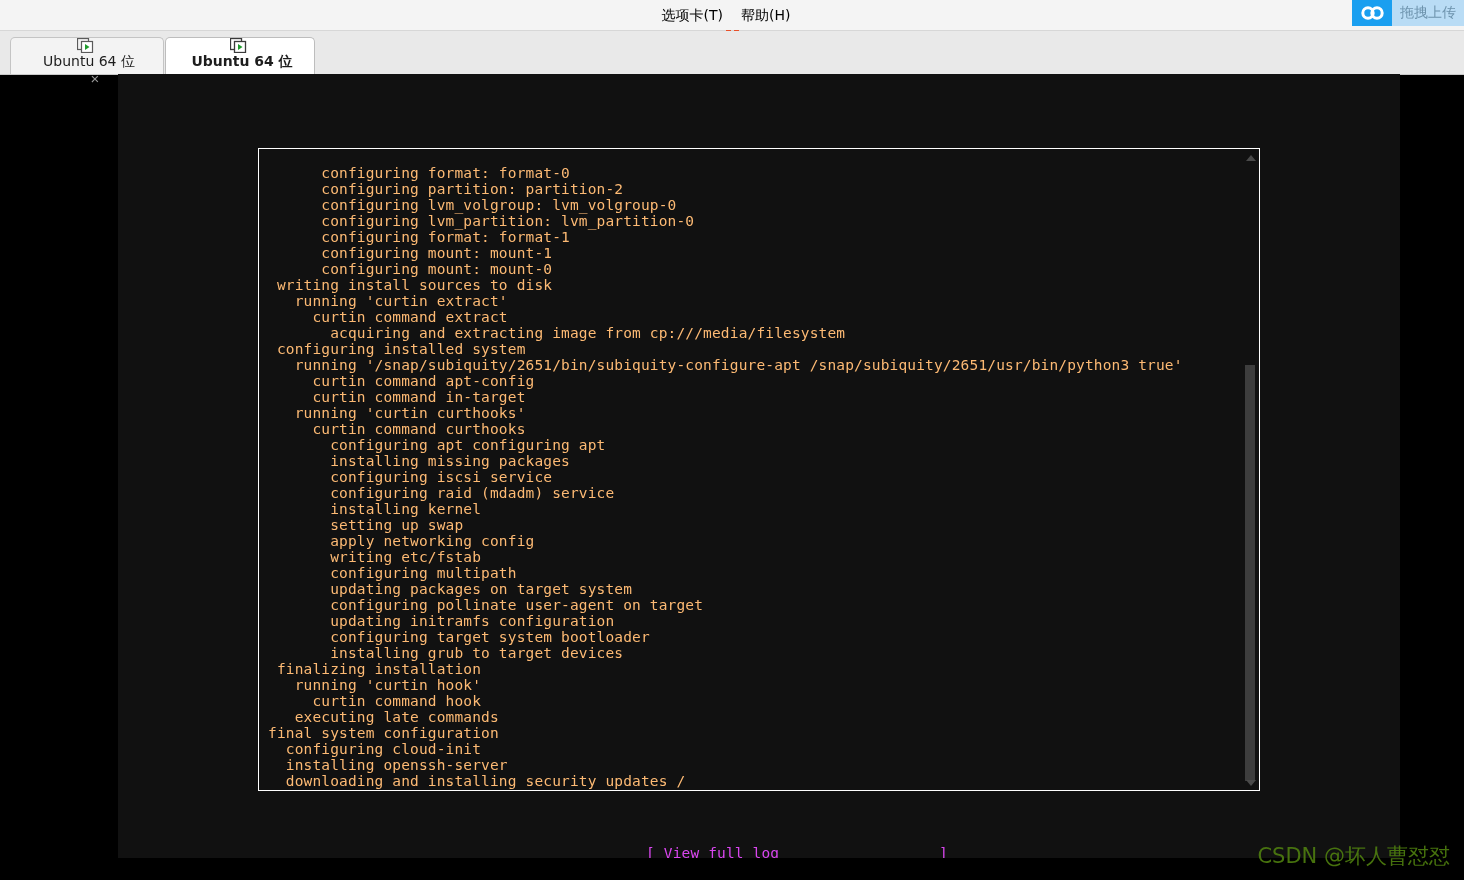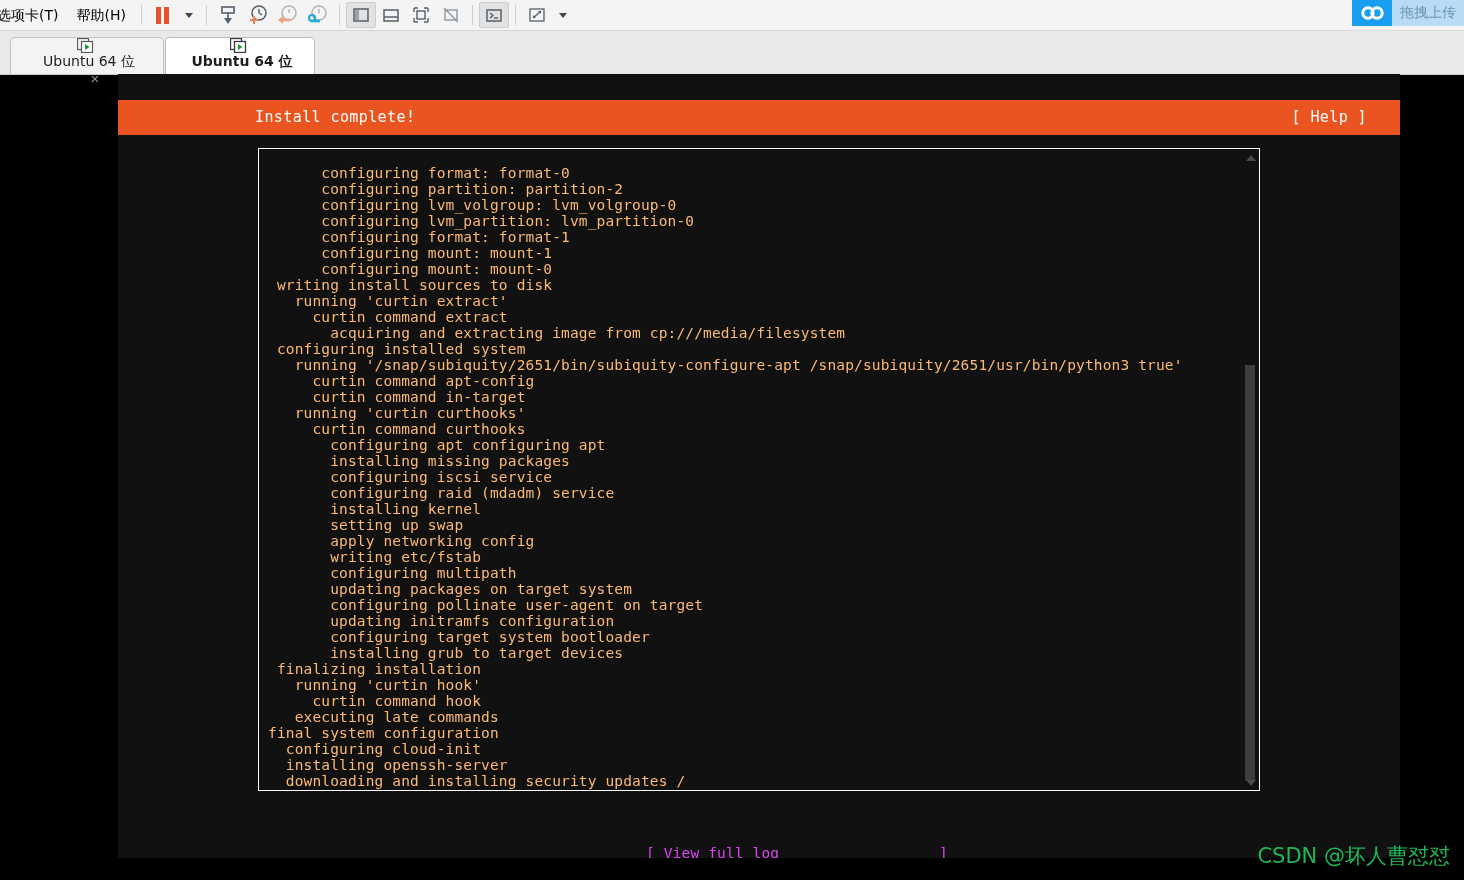--- a/index.html
+++ b/index.html
@@ -9,21 +9,21 @@
     overflow: hidden;
     font-family: "Liberation Sans", sans-serif;
   }
   #root { position: relative; width: 1464px; height: 880px; background: #000; }
 
   
   .vm-toolbar {
     position: absolute; left: 0; top: 0; width: 1464px; height: 30px;
     background: #f4f4f4;
     border-bottom: 1px solid #d7d7d7;
-    display: flex; align-items: center;
+    display: flex; align-items: center; flex-direction: column;
   }
   .menu-area { display: flex; align-items: center; height: 30px; padding-left: 0px; }
   .menu-item {
     font-size: 14px; color: #000; padding: 0 9px; line-height: 30px;
     white-space: nowrap; font-family: "DejaVu Sans", sans-serif;
   }
   .menu-item:first-child { margin-left: -12px; }
   .tb-sep { width: 1px; height: 20px; background: #cfcfcf; margin: 0 6px; }
   .tb-btn {
     width: 30px; height: 26px; display: flex; align-items: center; justify-content: center;
@@ -120,21 +120,21 @@
     font-family: "DejaVu Sans Mono", monospace; font-size: 14.5px; line-height: 17px;
     white-space: pre; letter-spacing: 0.15px;
   }
   .btn-row { position: relative; height: 17px; }
   .btn-row .inner { position: absolute; left: 528px; top: 0; }
   .btn-view { color: #d946ef; }
 
   
   .watermark {
     position: absolute; right: 14px; bottom: 10px;
-    color: #22c55e; font-size: 21px; opacity: .92;
+    color: #4d7c0f; font-size: 21px; opacity: .92;
     font-family: "DejaVu Sans", sans-serif; white-space: nowrap;
   }
 </style>
 </head>
 <body>
 
 <div id="root">
 
   <div class="vm-toolbar">
     <div class="menu-area">
@@ -273,24 +273,20 @@
           <polygon points="8,6 12.5,9 8,12" fill="#1f9c2d"></polygon>
         </svg>
       </span>
       <span class="tab-label">Ubuntu 64 位</span>
       <span class="tab-close">×</span>
     </div>
   </div>
 
   <div class="vm-screen">
 
-    <div class="scr-head">
-      <span class="ht">Install complete!</span>
-      <span class="hh">[ Help ]</span>
-    </div>
 
     <div class="log-frame">
       <div class="log-text">      configuring format: format-0
       configuring partition: partition-2
       configuring lvm_volgroup: lvm_volgroup-0
       configuring lvm_partition: lvm_partition-0
       configuring format: format-1
       configuring mount: mount-1
       configuring mount: mount-0
  writing install sources to disk

